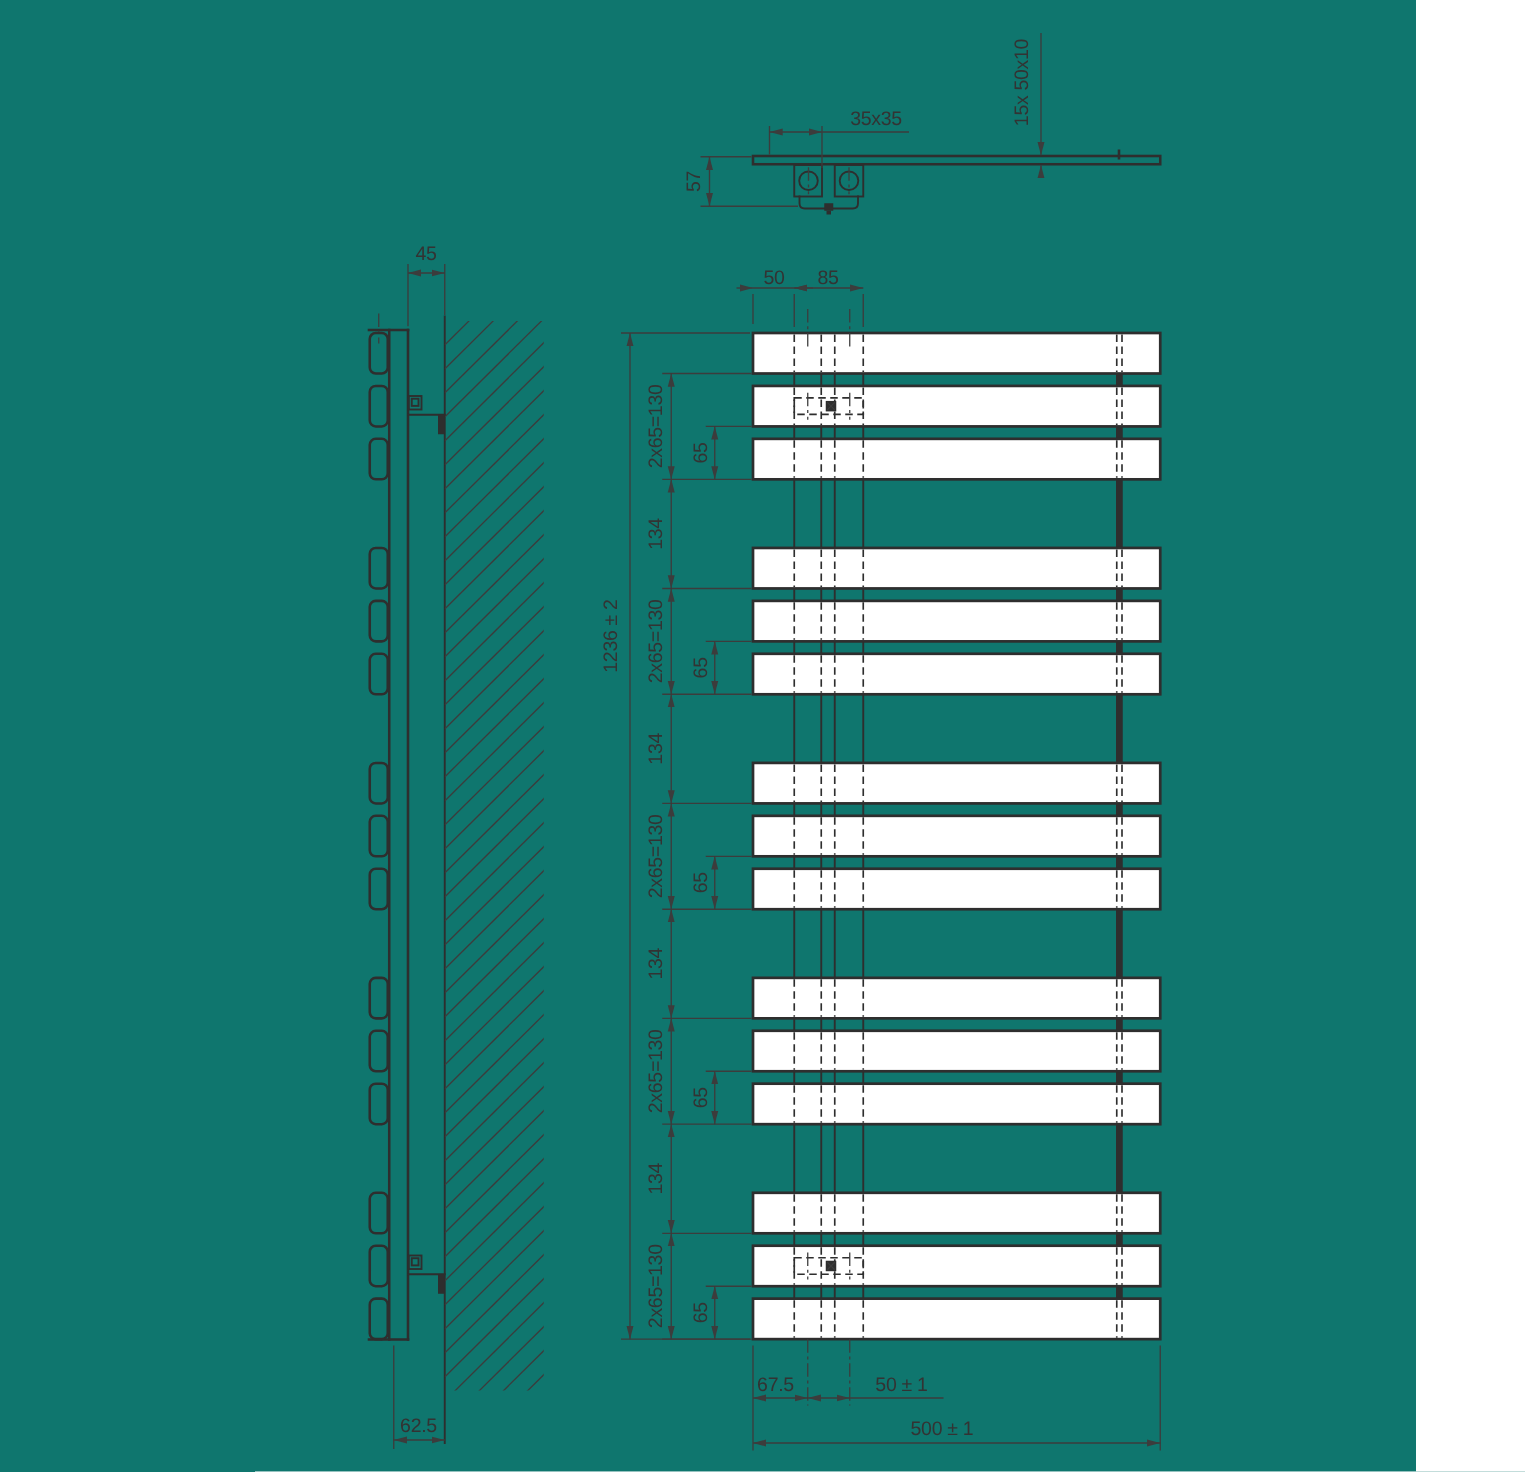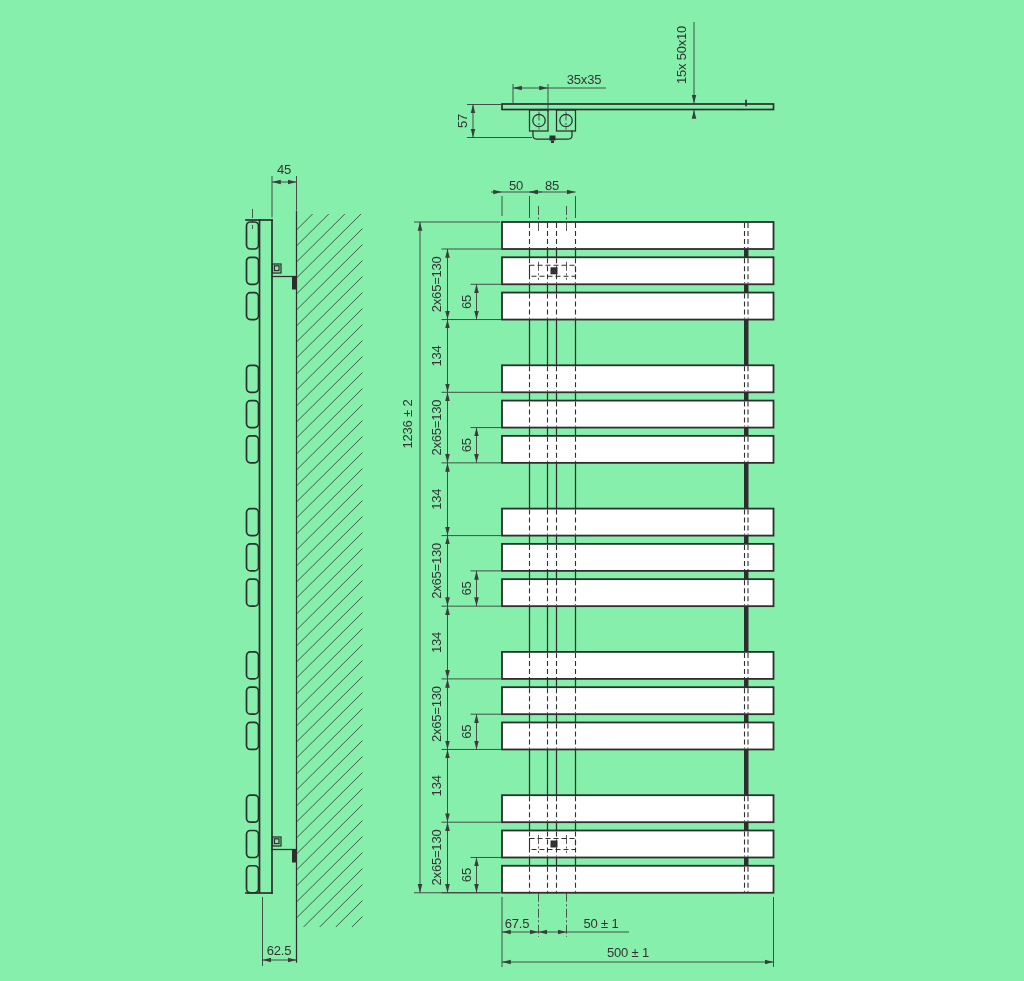--- a/index.html
+++ b/index.html
@@ -1,16 +1,16 @@
 <!DOCTYPE html>
 <html><head>
 <meta charset="utf-8">
 <style>
   html,body{margin:0;padding:0;background:#ffffff;}
-  .page{position:relative;width:1024px;height:981px;background:#86efac;overflow:hidden;
+  .page{position:relative;width:944px;height:981px;background:#0f766e;overflow:hidden;
         font-family:"Liberation Sans",sans-serif;}
   svg{display:block;}
   .obj{stroke:#2e2e2e;fill:none;stroke-width:1.7;stroke-linecap:square;}
   .thin{stroke-width:1.25;}
   .whitebar{fill:#ffffff;stroke:#2e2e2e;stroke-width:1.8;}
   .dim{stroke:#3c3c3c;fill:none;stroke-width:0.9;}
   .dash{stroke:#2e2e2e;fill:none;stroke-width:1.1;stroke-dasharray:5 3;}
   .cl{stroke:#3c3c3c;fill:none;stroke-width:0.85;stroke-dasharray:9 2.5 2 2.5;}
   .hatchln{stroke:#3c3c3c;fill:none;stroke-width:0.85;}
   .solidfill{fill:#2e2e2e;stroke:none;}

